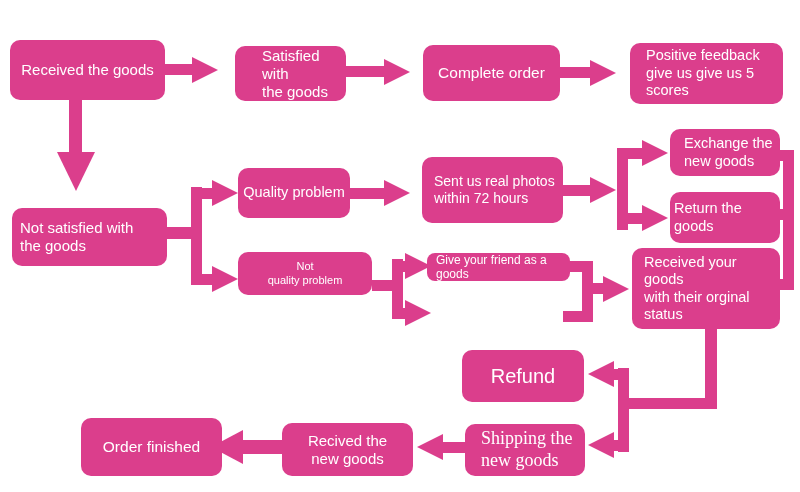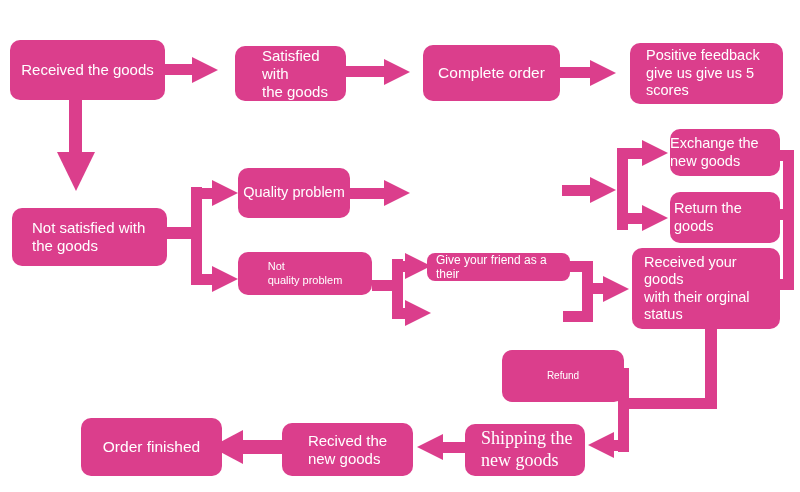--- a/index.html
+++ b/index.html
@@ -19,38 +19,38 @@
     box-sizing: border-box;
     background: var(--node-fill, #db3e8c);
     color: var(--node-text, #ffffff);
     border-radius: 10px;
     display: flex;
     align-items: center;
     font-size: 14.5px;
     line-height: 1.2;
     white-space: pre-line;
   }
-  .node.center { justify-content: center; text-align: left; }
+  .node.center { justify-content: center; text-align: center; }
   .node.left   { justify-content: flex-start; text-align: left; }
 
   
   .n-received   { left: 10px;  top: 40px;  width: 155px; height: 60px; font-size: 15px; }
   .n-satisfied  { left: 235px; top: 46px;  width: 111px; height: 55px; padding-left: 27px; font-size: 15px; }
   .n-complete   { left: 423px; top: 45px;  width: 137px; height: 56px; font-size: 15.5px; }
   .n-positive   { left: 630px; top: 43px;  width: 153px; height: 61px; padding-left: 16px; }
-  .n-notsat     { left: 12px;  top: 208px; width: 155px; height: 58px; padding-left: 20px; font-size: 15px; }
+  .n-notsat     { left: 12px;  top: 208px; width: 155px; height: 58px; padding-left: 8px; font-size: 15px; }
   .n-quality    { left: 238px; top: 168px; width: 112px; height: 50px; font-size: 14.5px; }
   .n-sent       { left: 422px; top: 157px; width: 141px; height: 66px; padding-left: 12px; font-size: 14px; }
-  .n-exchange   { left: 670px; top: 129px; width: 110px; height: 47px; }
+  .n-exchange   { left: 670px; top: 129px; width: 110px; height: 47px; padding-left: 14px; }
   .n-retgoods   { left: 670px; top: 192px; width: 110px; height: 51px; padding-left: 4px; }
   .n-notqual    { left: 238px; top: 252px; width: 134px; height: 43px; font-size: 11px; }
   .n-gift       { left: 427px; top: 253px; width: 143px; height: 28px; padding-left: 9px; font-size: 12px; border-radius: 8px; }
   .n-retex      { left: 432px; top: 300px; width: 135px; height: 28px; font-size: 13px; border-radius: 8px; }
   .n-recvorig   { left: 632px; top: 248px; width: 148px; height: 81px; padding-left: 12px; }
-  .n-refund     { left: 462px; top: 350px; width: 122px; height: 52px; font-size: 10px; margin-left: 40px; }
+  .n-refund     { left: 462px; top: 350px; width: 122px; height: 52px; font-size: 20px; }
   .n-shipping   { left: 465px; top: 424px; width: 120px; height: 52px; padding-left: 16px; font-size: 18px; font-family: Liberation Serif, serif; }
   .n-recived    { left: 282px; top: 423px; width: 131px; height: 53px; font-size: 15px; }
   .n-orderfin   { left: 62px;  top: 418px; width: 141px; height: 58px; font-size: 15.5px; margin-left: 19px; }
 
   
   .shaft-h { position: absolute; height: 11px; background: var(--node-fill, #db3e8c); }
   .shaft-v { position: absolute; width: 11px;  background: var(--node-fill, #db3e8c); }
   .ah { position: absolute; width: 0; height: 0; }
   .ah-r { border-top: 13px solid transparent; border-bottom: 13px solid transparent; border-left: 26px solid var(--node-fill, #db3e8c); }
   .ah-l { border-top: 13px solid transparent; border-bottom: 13px solid transparent; border-right: 26px solid var(--node-fill, #db3e8c); }
@@ -85,20 +85,22 @@
   <div class="shaft-h" style="left:165px; top:227px; width:28px; height:12px;"></div>
   <div class="shaft-v" style="left:191px; top:187px; height:98px;"></div>
   <div class="shaft-h" style="left:200px; top:188px; width:12px;"></div>
   <div class="ah ah-r" style="left:212px; top:180px;"></div>
   <div class="shaft-h" style="left:200px; top:274px; width:12px;"></div>
   <div class="ah ah-r" style="left:212px; top:266px;"></div>
 
   <div class="node center n-quality"><span>Quality problem</span></div>
   <div class="shaft-h" style="left:350px; top:188px; width:34px;"></div>
   <div class="ah ah-r" style="left:384px; top:180px;"></div>
+  <div class="node left n-sent"><span>Sent us real photos
+within 72 hours</span></div>
   <div class="shaft-h" style="left:562px; top:185px; width:28px;"></div>
   <div class="ah ah-r" style="left:590px; top:177px;"></div>
 
   <div class="shaft-v" style="left:617px; top:148px; height:82px;"></div>
   <div class="shaft-h" style="left:628px; top:148px; width:14px;"></div>
   <div class="ah ah-r" style="left:642px; top:140px;"></div>
   <div class="shaft-h" style="left:628px; top:213px; width:14px;"></div>
   <div class="ah ah-r" style="left:642px; top:205px;"></div>
   <div class="node left n-exchange"><span>Exchange the
 new goods</span></div>
@@ -111,21 +113,21 @@
   <div class="shaft-h" style="left:776px; top:279px; width:9px;"></div>
 
   <div class="node center n-notqual"><span>Not
 quality problem</span></div>
   <div class="shaft-h" style="left:372px; top:280px; width:28px;"></div>
   <div class="shaft-v" style="left:392px; top:259px; height:60px;"></div>
   <div class="shaft-h" style="left:400px; top:261px; width:6px;"></div>
   <div class="ah ah-r" style="left:405px; top:253px;"></div>
   <div class="shaft-h" style="left:400px; top:308px; width:6px;"></div>
   <div class="ah ah-r" style="left:405px; top:300px;"></div>
-  <div class="node left n-gift"><span>Give your friend as a their</span></div>
+  <div class="node left n-gift"><span>Give your friend as a goods</span></div>
 
   <div class="shaft-h" style="left:566px; top:261px; width:16px;"></div>
   <div class="shaft-v" style="left:582px; top:261px; height:61px;"></div>
   <div class="shaft-h" style="left:563px; top:311px; width:19px;"></div>
   <div class="shaft-h" style="left:593px; top:283px; width:10px;"></div>
   <div class="ah ah-r" style="left:603px; top:276px;"></div>
   <div class="node left n-recvorig"><span>Received your goods
 with their orginal
 status</span></div>
 

